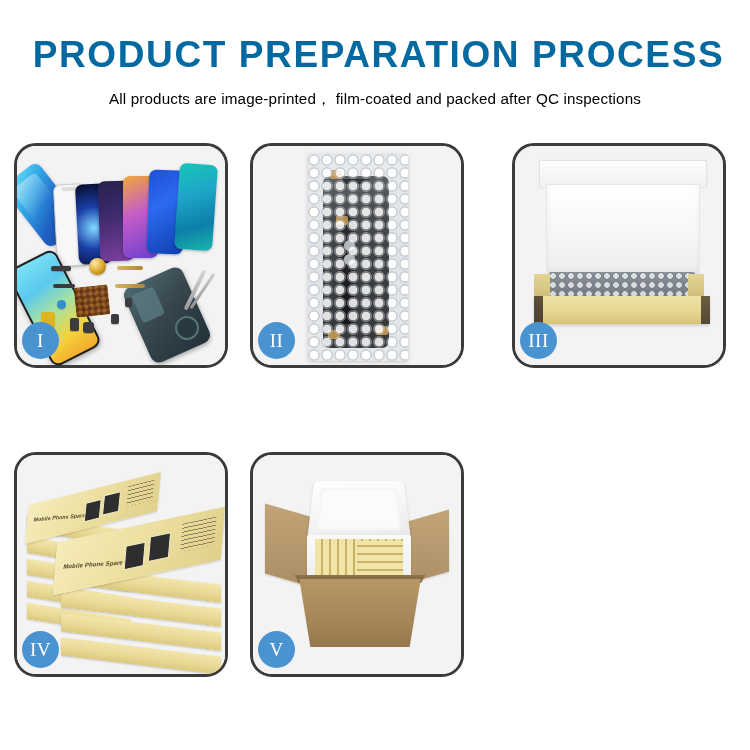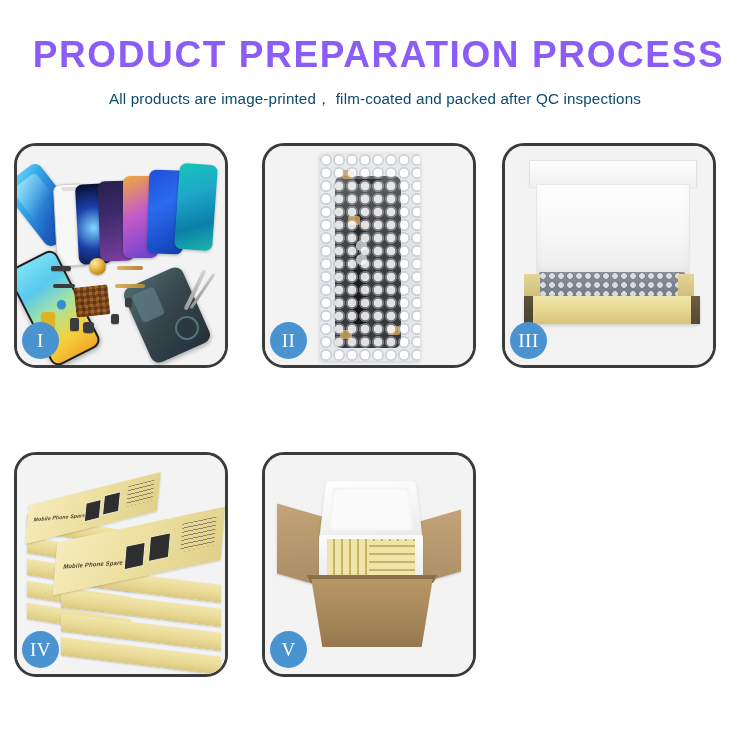--- a/index.html
+++ b/index.html
@@ -20,31 +20,31 @@
   #header {
     width: 750px;
     padding-top: 36px;
     text-align: center;
   }
   #page-title {
     font-family: "Liberation Sans", sans-serif;
     font-size: 37px;
     font-weight: 700;
     letter-spacing: 1.6px;
-    color: #8b5cf6;
+    color: #0369a1;
     line-height: 1.05;
     margin: 0;
     white-space: nowrap;
     padding-left: 7px;
   }
   #page-subtitle {
     font-family: "Liberation Sans", sans-serif;
     font-size: 15.2px;
     font-weight: 400;
-    color: #0c4a6e;
+    color: #000000;
     margin: 14px 0 0 0;
     letter-spacing: 0.15px;
     white-space: nowrap;
   }
 
   
   #panel-grid {
     position: absolute;
     left: 14px;
     top: 143px;
@@ -62,22 +62,22 @@
     overflow: visible;
   }
   .panel-inner {
     position: absolute;
     inset: 0;
     border-radius: 19px;
     overflow: hidden;
     background: #f3f3f3;
   }
   .p-c0 { left: 0px; }
-  .p-c1 { left: 248px; }
-  .p-c2 { left: 488px; }
+  .p-c1 { left: 236px; }
+  .p-c2 { left: 498px; }
   .p-r0 { top: 0px; }
   .p-r1 { top: 309px; }
 
   
   .badge {
     position: absolute;
     left: 5px;
     bottom: 6px;
     width: 37px;
     height: 37px;

